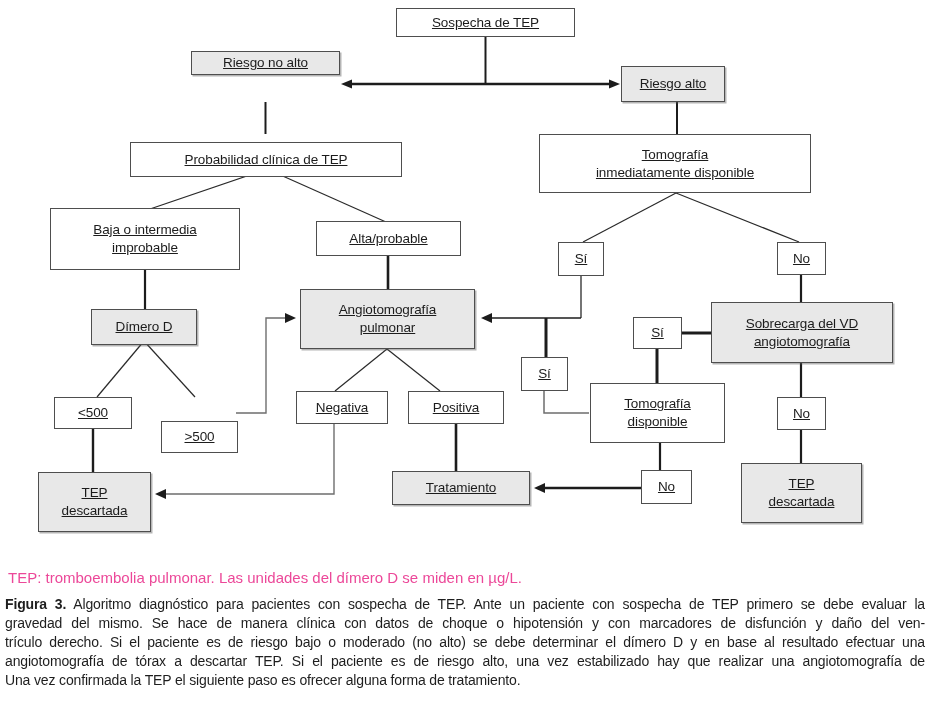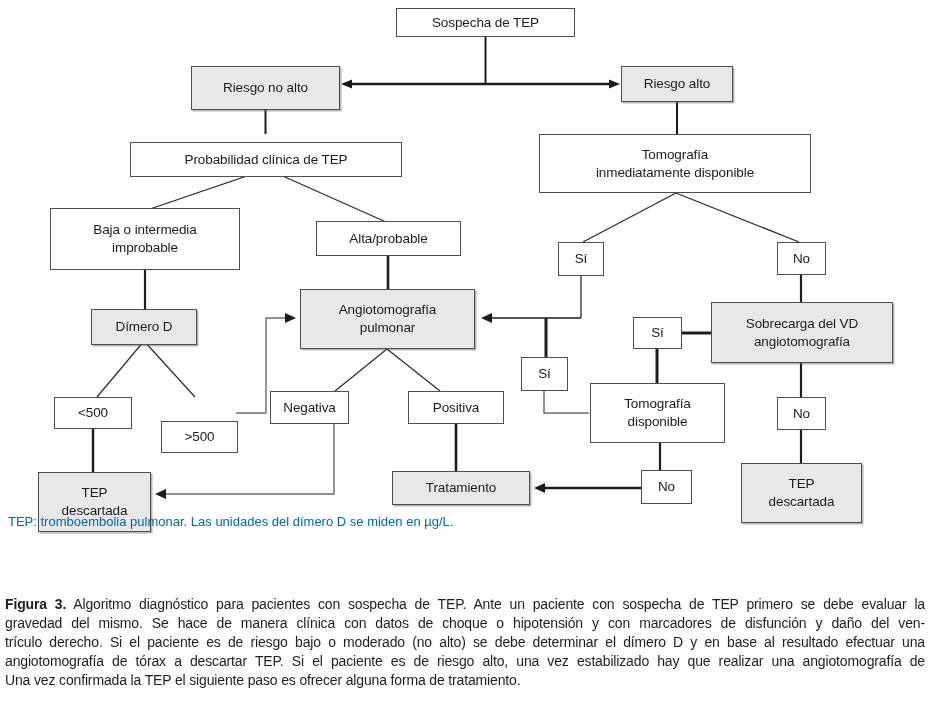--- a/index.html
+++ b/index.html
@@ -2,23 +2,23 @@
 <html><head>
 <meta charset="utf-8">
 <style>
   html,body{margin:0;padding:0;background:#fff;}
   #page{position:relative;width:929px;height:701px;background:#ffffff;overflow:hidden;
         font-family:"Liberation Sans",sans-serif;color:#1a1a1a;}
   #connectors{position:absolute;left:0;top:0;width:929px;height:701px;}
   .node{position:absolute;display:flex;align-items:center;justify-content:center;
         text-align:center;border:1.5px solid #4e4e4e;background:#ffffff;
         font-size:13.5px;line-height:1.32;letter-spacing:-0.1px;
-        white-space:pre-line;box-sizing:border-box;color:#1c1c1c;}
+        white-space:pre-line;box-sizing:border-box;color:#1c1c1c;text-decoration:underline;}
   .node.gray{background:#e8e8e8;box-shadow:1.5px 1.5px 0 rgba(90,90,90,0.45);}
-  #footnote{position:absolute;left:8px;top:512px;font-size:13px;line-height:19px;color:#0369a1;}
+  #footnote{position:absolute;left:8px;top:568px;font-size:15px;line-height:19px;color:#ec4899;}
   #caption{position:absolute;left:5px;top:595px;width:920px;font-size:14px;
            line-height:19px;color:#1e1e1e;letter-spacing:-0.15px;}
   .cap-line{text-align:justify;text-align-last:justify;}
   .cap-line.last{text-align-last:left;}
   .bold{font-weight:bold;}
 </style>
 </head>
 <body>
 
 <div id="page">
@@ -74,40 +74,40 @@
 
     <line x1="456" y1="424" x2="456" y2="471" stroke="#1c1c1c" stroke-width="2.6"></line>
 
     <line x1="660" y1="443" x2="660" y2="470" stroke="#1c1c1c" stroke-width="2.2"></line>
 
     <line x1="641" y1="488" x2="545" y2="488" stroke="#1c1c1c" stroke-width="2.4"></line>
     <polygon points="534,488 545,483 545,493" fill="#1c1c1c"></polygon>
   </svg>
 
   <div class="node" style="left:396px;top:8px;width:179px;height:29px;">Sospecha de TEP</div>
-  <div class="node gray" style="left:191px;top:66px;width:149px;height:44px;">Riesgo no alto</div>
-  <div class="node gray" style="left:621px;top:66px;width:112px;height:36px;">Riesgo alto</div>
+  <div class="node gray" style="left:191px;top:51px;width:149px;height:24px;">Riesgo no alto</div>
+  <div class="node gray" style="left:621px;top:66px;width:104px;height:36px;">Riesgo alto</div>
   <div class="node" style="left:130px;top:134px;width:272px;height:35px;margin-top:8px;">Probabilidad clínica de TEP</div>
   <div class="node" style="left:539px;top:134px;width:272px;height:59px;">Tomografía
 inmediatamente disponible</div>
   <div class="node" style="left:50px;top:208px;width:190px;height:62px;">Baja o intermedia
 improbable</div>
   <div class="node" style="left:316px;top:221px;width:145px;height:35px;">Alta/probable</div>
   <div class="node" style="left:558px;top:242px;width:46px;height:34px;">Sí</div>
   <div class="node" style="left:777px;top:242px;width:49px;height:33px;">No</div>
   <div class="node gray" style="left:300px;top:289px;width:175px;height:60px;">Angiotomografía
 pulmonar</div>
   <div class="node gray" style="left:91px;top:309px;width:106px;height:36px;">Dímero D</div>
   <div class="node" style="left:633px;top:317px;width:49px;height:32px;">Sí</div>
   <div class="node gray" style="left:711px;top:302px;width:182px;height:61px;">Sobrecarga del VD
 angiotomografía</div>
   <div class="node" style="left:521px;top:357px;width:47px;height:34px;">Sí</div>
   <div class="node" style="left:54px;top:397px;width:78px;height:32px;">&lt;500</div>
   <div class="node" style="left:161px;top:397px;width:77px;height:32px;margin-top:24px;">&gt;500</div>
-  <div class="node" style="left:270px;top:391px;width:79px;height:33px;">Negativa</div>
+  <div class="node" style="left:296px;top:391px;width:92px;height:33px;">Negativa</div>
   <div class="node" style="left:408px;top:391px;width:96px;height:33px;">Positiva</div>
   <div class="node" style="left:590px;top:383px;width:135px;height:60px;">Tomografía
 disponible</div>
   <div class="node" style="left:777px;top:397px;width:49px;height:33px;">No</div>
   <div class="node gray" style="left:38px;top:472px;width:113px;height:60px;">TEP
 descartada</div>
   <div class="node gray" style="left:392px;top:471px;width:138px;height:34px;">Tratamiento</div>
   <div class="node" style="left:641px;top:470px;width:51px;height:34px;">No</div>
   <div class="node gray" style="left:741px;top:463px;width:121px;height:60px;">TEP
 descartada</div>

